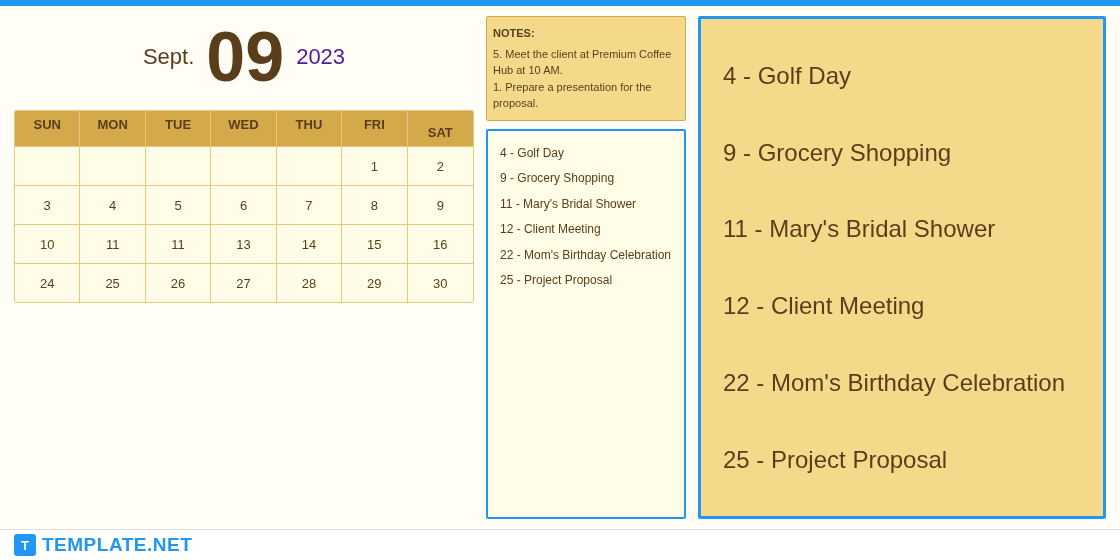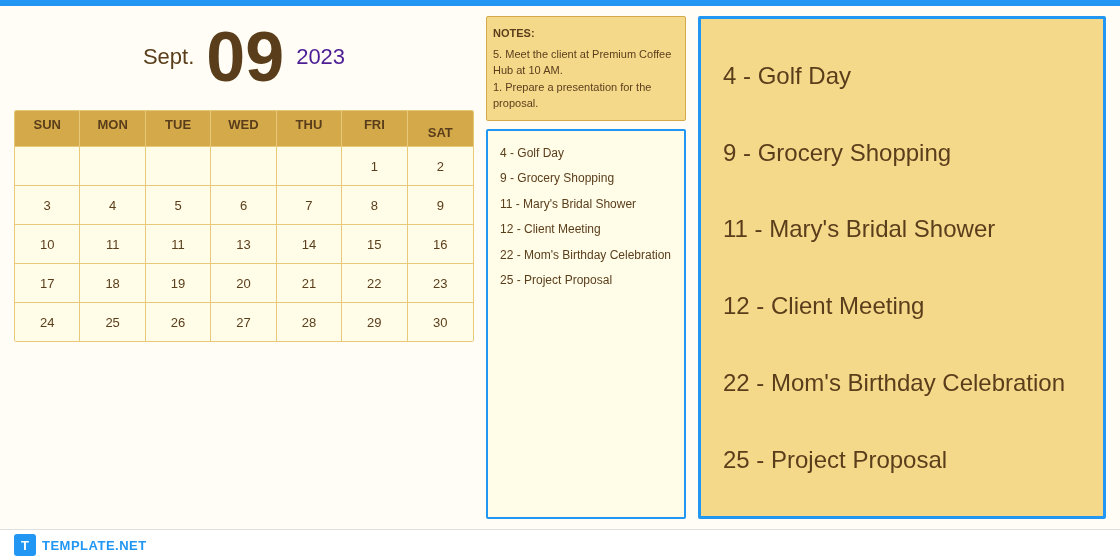--- a/index.html
+++ b/index.html
@@ -191,21 +191,21 @@
       border-radius: 3px;
       display: flex;
       align-items: center;
       justify-content: center;
       color: white;
       font-weight: 700;
       font-size: 13px;
     }
 
     .logo-text {
-      font-size: 13px;
+      font-size: 19px;
       font-weight: 700;
       color: #2196f3;
       letter-spacing: 0.5px;
     }
   </style>
 </head>
 <body>
 
 <div class="top-border"></div>
 
@@ -253,29 +253,20 @@
         <div class="cal-row">
           <div class="cal-cell">10</div>
           <div class="cal-cell">11</div>
           <div class="cal-cell">11</div>
           <div class="cal-cell">13</div>
           <div class="cal-cell">14</div>
           <div class="cal-cell">15</div>
           <div class="cal-cell">16</div>
         </div>
 
-        <div class="cal-row">
-          <div class="cal-cell">17</div>
-          <div class="cal-cell">18</div>
-          <div class="cal-cell">19</div>
-          <div class="cal-cell">20</div>
-          <div class="cal-cell">21</div>
-          <div class="cal-cell">22</div>
-          <div class="cal-cell">23</div>
-        </div>
 
         <div class="cal-row">
           <div class="cal-cell">24</div>
           <div class="cal-cell">25</div>
           <div class="cal-cell">26</div>
           <div class="cal-cell">27</div>
           <div class="cal-cell">28</div>
           <div class="cal-cell">29</div>
           <div class="cal-cell">30</div>
         </div>

